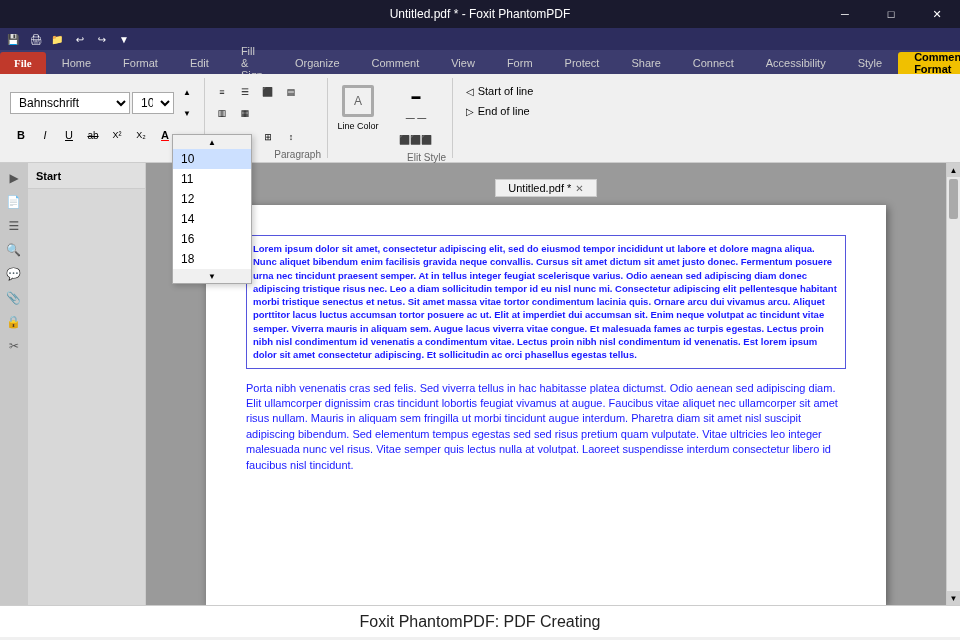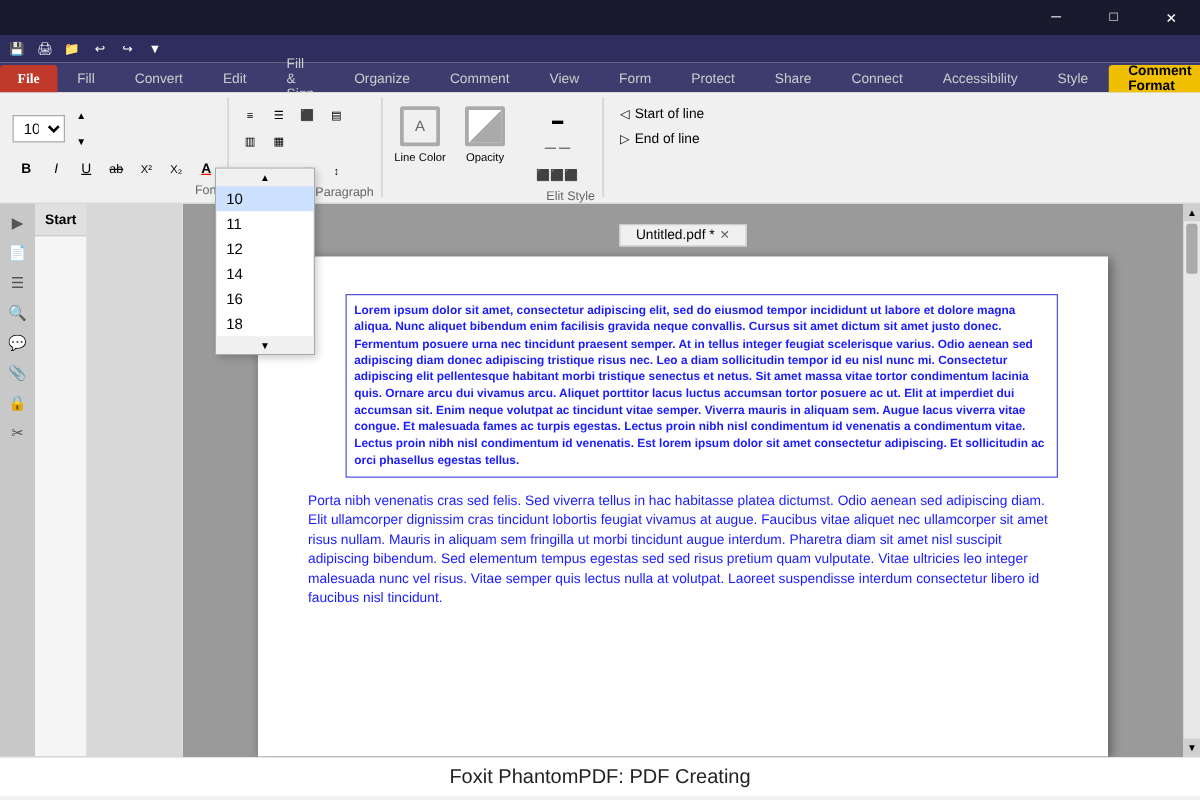--- a/index.html
+++ b/index.html
@@ -239,20 +239,21 @@
     .main-area {
       display: flex;
       flex: 1;
       overflow: hidden;
     }
     .sidebar-panel {
       width: 100px;
       background: #f5f5f5;
       border-right: 1px solid #ccc;
       display: flex;
+      flex-direction: column;
     }
     .sidebar-panel-header {
       height: 26px;
       background: #e0e0e0;
       display: flex;
       align-items: center;
       padding: 0 8px;
       font-size: 11px;
       font-weight: bold;
       border-bottom: 1px solid #ccc;
@@ -320,21 +321,20 @@
 
     
     .text-block {
       font-size: 9.5px;
       line-height: 1.4;
       color: #1a1aff;
       font-weight: bold;
       margin-bottom: 12px;
       border: 1px solid #5555dd;
       padding: 6px;
-      margin-left: 30px;
     }
     .text-block-normal {
       font-size: 11px;
       line-height: 1.4;
       color: #1a1aff;
       margin-bottom: 12px;
     }
 
     
     .footer {
@@ -372,40 +372,41 @@
       height: 40px;
       background: #aaa;
       border-radius: 2px;
       margin: 2px;
     }
   </style>
 </head>
 <body>
 
 <div class="title-bar">
+  <span class="title-bar-text">Untitled.pdf * - Foxit PhantomPDF</span>
   <div class="title-bar-controls">
     <div class="title-bar-btn">─</div>
     <div class="title-bar-btn">□</div>
     <div class="title-bar-btn close">✕</div>
   </div>
 </div>
 
 <div class="quick-access">
   <div class="qa-btn">💾</div>
   <div class="qa-btn">🖨</div>
   <div class="qa-btn">📁</div>
   <div class="qa-btn">↩</div>
   <div class="qa-btn">↪</div>
   <div class="qa-btn">▼</div>
 </div>
 
 <div class="tab-bar">
   <div class="tab active" style="background:#c0392b;color:#fff;font-weight:bold;padding:0 14px;">File</div>
-  <div class="tab">Fill</div>
-  <div class="tab">Convert</div>
+  <div class="tab">Home</div>
+  <div class="tab">Format</div>
   <div class="tab">Edit</div>
   <div class="tab">Fill &amp; Sign</div>
   <div class="tab">Organize</div>
   <div class="tab">Comment</div>
   <div class="tab">View</div>
   <div class="tab">Form</div>
   <div class="tab">Protect</div>
   <div class="tab">Share</div>
   <div class="tab">Connect</div>
   <div class="tab">Accessibility</div>
@@ -413,20 +414,23 @@
   <div class="tab tab-comment-format active-highlight">Comment Format</div>
 
 </div>
 
 <div class="ribbon">
   <div class="ribbon-content">
 
     <div class="ribbon-group">
       <div class="ribbon-group-content">
         <div class="font-row1">
+          <select class="font-select">
+            <option>Bahnschrift</option>
+          </select>
           <select class="size-select">
             <option>10</option>
           </select>
           <div style="display:flex;flex-direction:column;gap:1px;">
             <button class="fmt-btn" style="font-size:8px;">▲</button>
             <button class="fmt-btn" style="font-size:8px;">▼</button>
           </div>
         </div>
         <div class="font-row2">
           <button class="fmt-btn bold">B</button>
@@ -463,25 +467,20 @@
 
     <div class="ribbon-group" style="min-width:120px;">
       <div class="ribbon-group-content">
         <div class="big-icon-group" style="margin-top:4px;">
           <div class="big-icon">
             <div style="width:32px;height:32px;border:3px solid #aaa;border-radius:2px;display:flex;align-items:center;justify-content:center;">
               <span style="font-size:12px;color:#666;">A</span>
             </div>
             <span style="font-size:9px;">Line Color</span>
           </div>
-          <div class="big-icon">
-            <div style="width:32px;height:32px;border:3px solid #aaa;border-radius:2px;background:linear-gradient(135deg,#fff 50%,#aaa 50%);display:flex;align-items:center;justify-content:center;">
-            </div>
-            <span style="font-size:9px;">Opacity</span>
-          </div>
           <div style="display:flex;flex-direction:column;gap:2px;margin-top:4px;">
             <button class="line-btn" style="width:60px;height:20px;">▬</button>
             <button class="line-btn" style="width:60px;height:20px;">― ―</button>
             <button class="line-btn" style="width:60px;height:20px;">⬛⬛⬛</button>
           </div>
         </div>
       </div>
       <div class="ribbon-group-label">Elit Style</div>
     </div>
 

